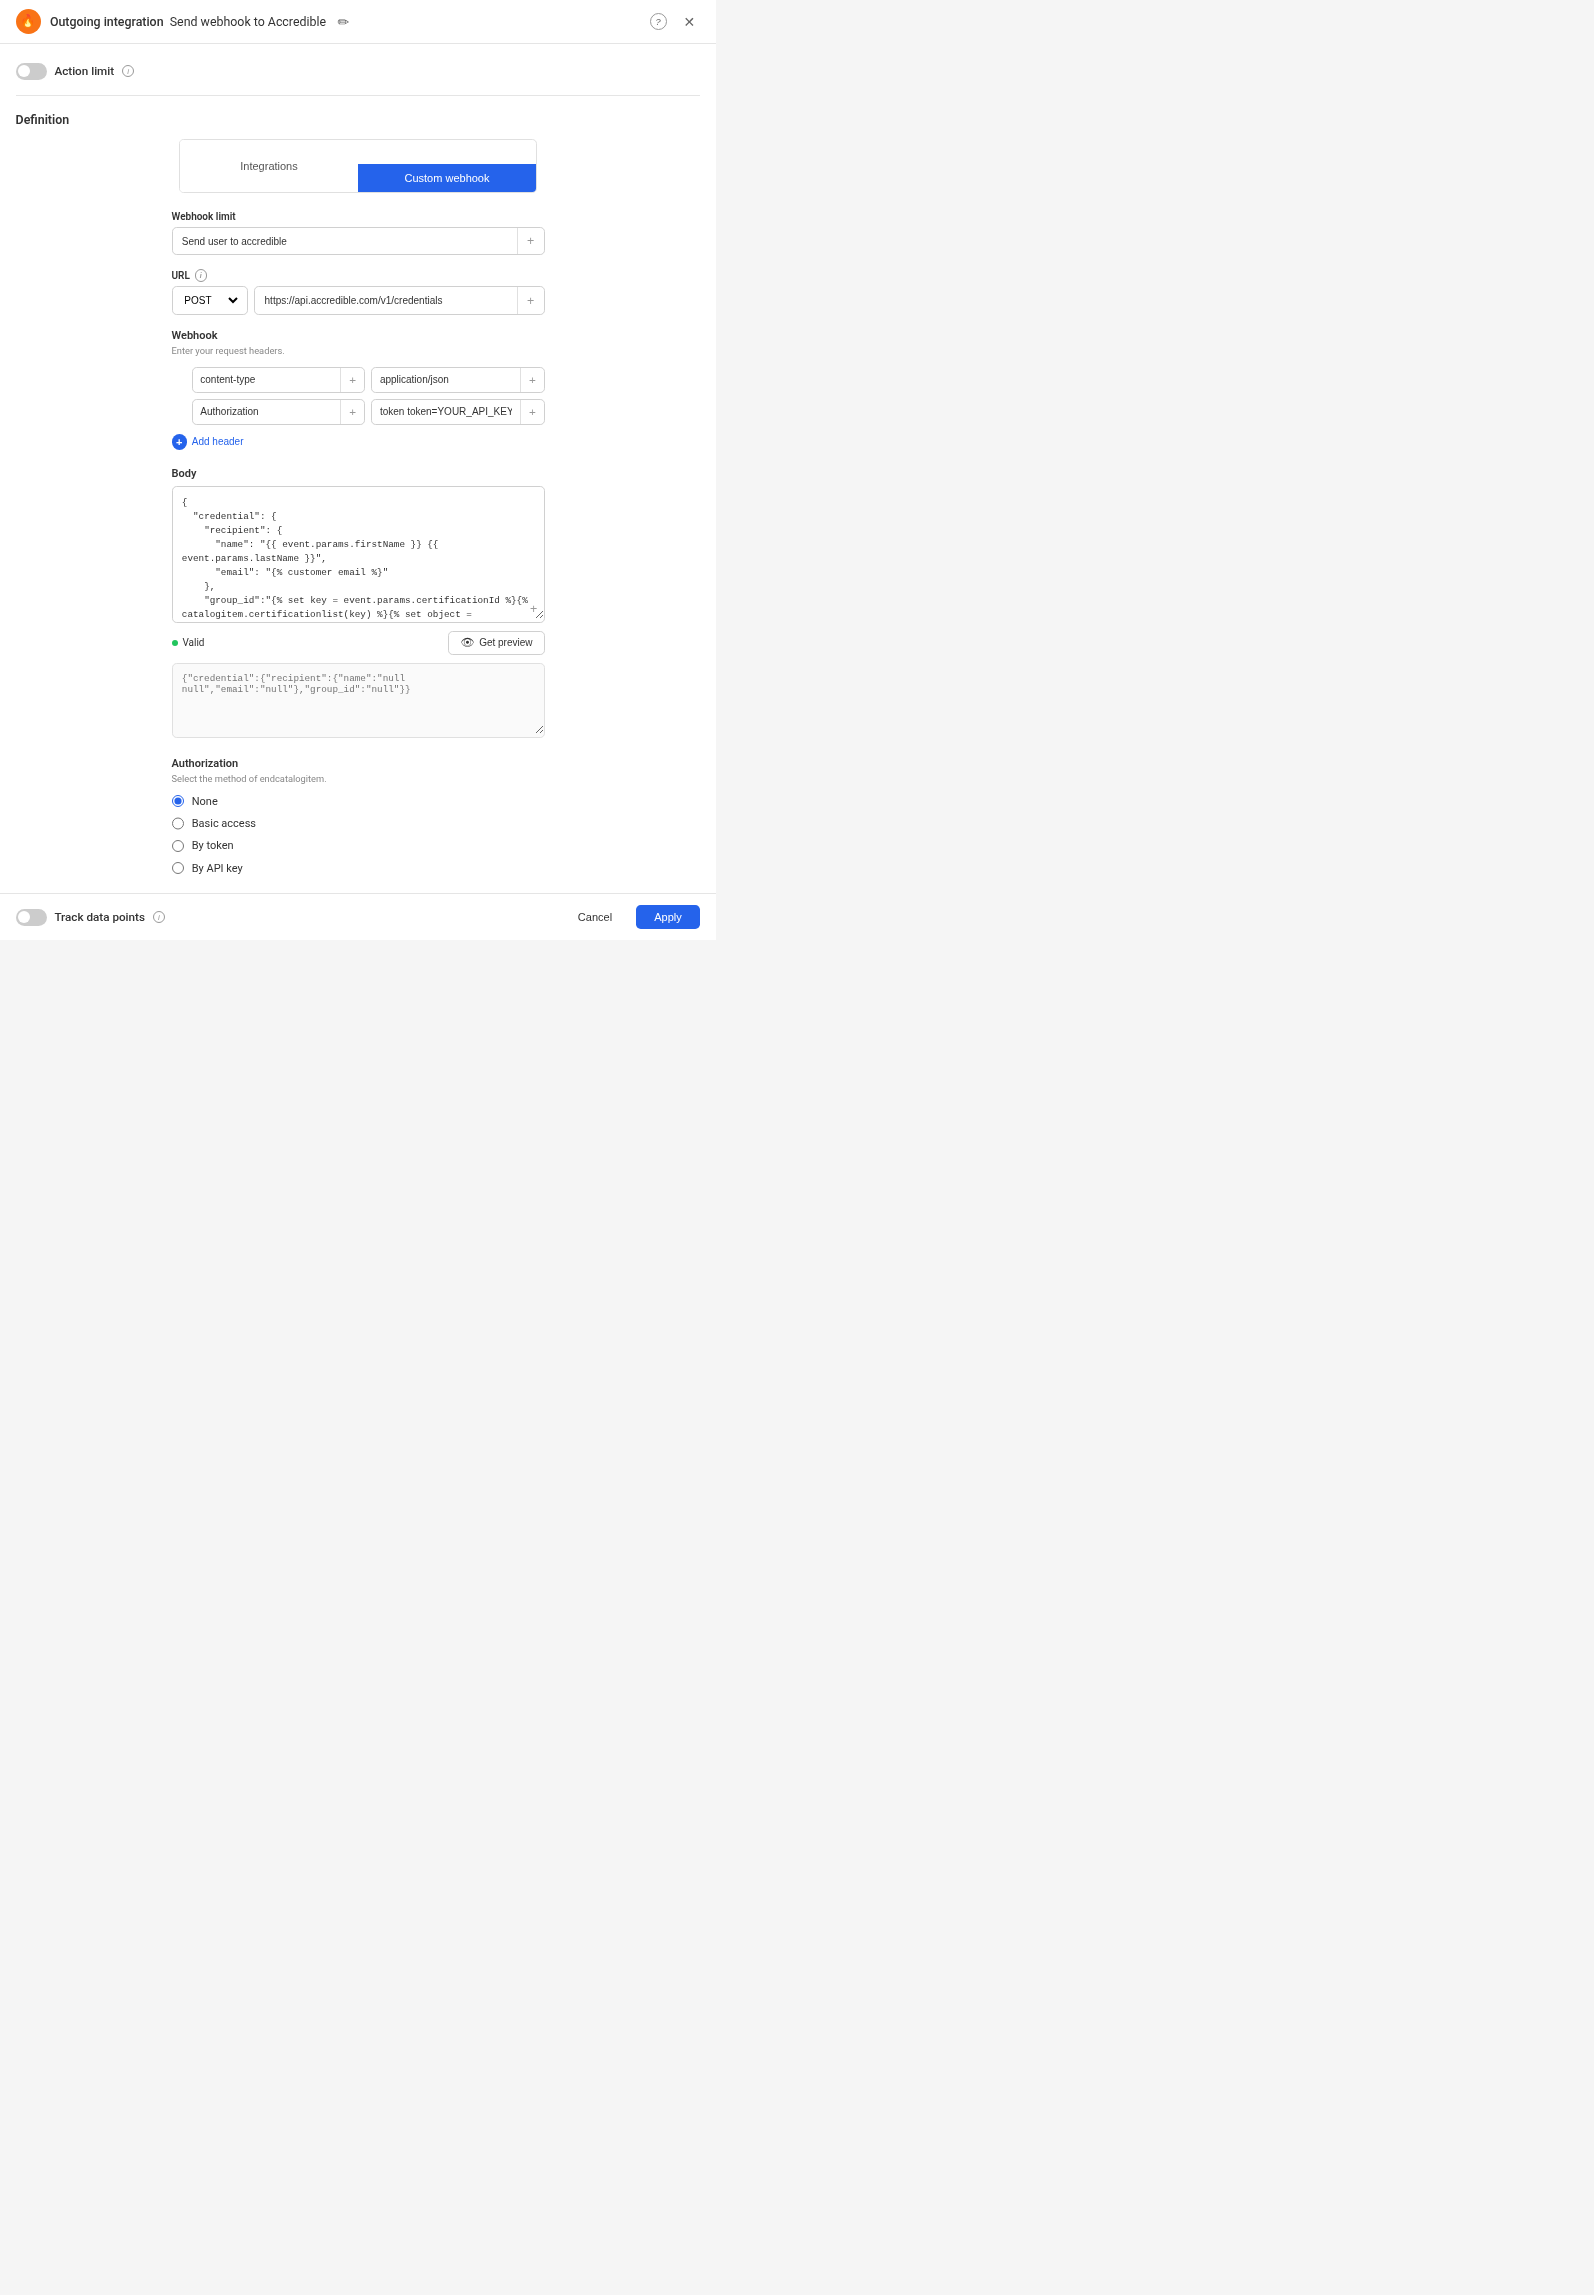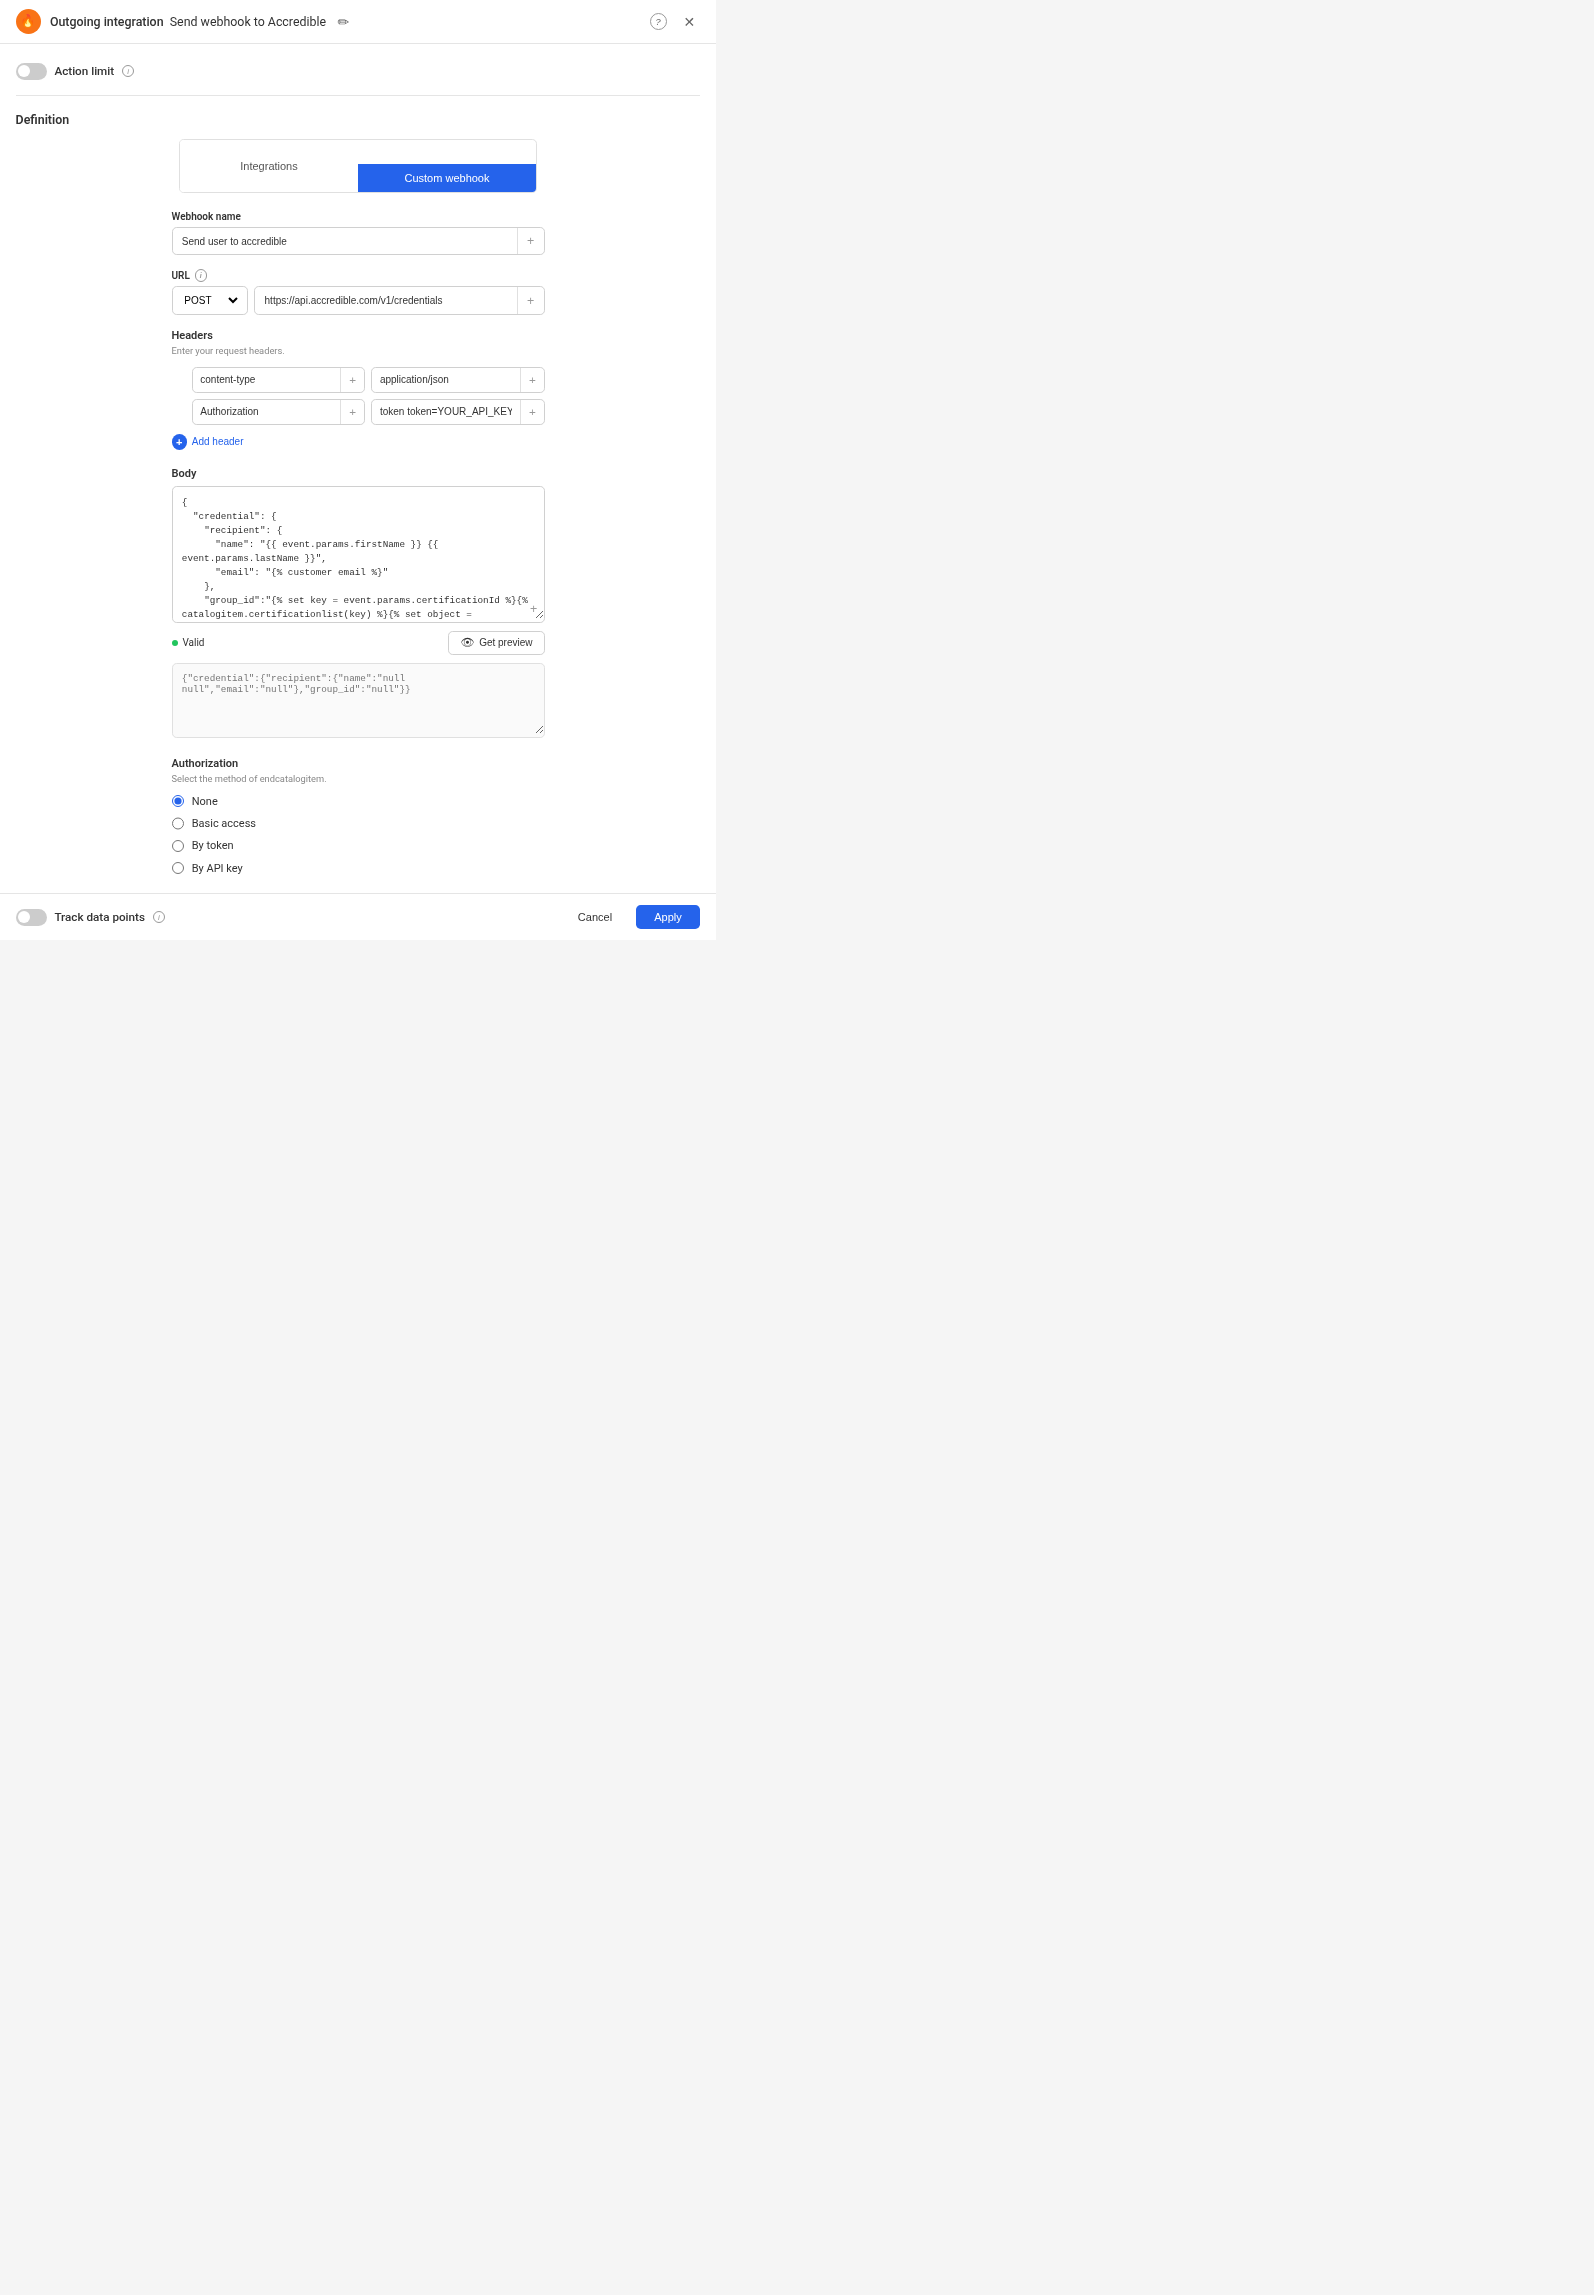--- a/index.html
+++ b/index.html
@@ -557,21 +557,21 @@
     <div class="section-title">Definition</div>
 
     <div class="tab-bar">
       <button class="tab-btn">Integrations</button>
       <button class="tab-btn active">Custom webhook</button>
     </div>
 
     <div class="form-section">
 
       <div class="form-group">
-        <div class="form-label">Webhook name</div>
+        <div class="form-label">Webhook limit</div>
         <div class="input-with-plus">
           <input type="text" value="Send user to accredible" style="">
           <button class="plus-btn">
             <span>+</span>
           </button>
         </div>
       </div>
 
       <div class="form-group">
         <div class="form-label">
@@ -591,21 +591,21 @@
           <div class="input-with-plus url-input-wrap">
             <input type="text" value="https://api.accredible.com/v1/credentials" style="">
             <button class="plus-btn">
               <span>+</span>
             </button>
           </div>
         </div>
       </div>
 
       <div class="headers-section">
-        <div class="headers-title">Headers</div>
+        <div class="headers-title">Webhook</div>
         <div class="headers-subtitle">Enter your request headers.</div>
 
         <div class="header-row">
           <div class="header-input-wrap">
             <input type="text" value="content-type" style="">
             <button class="header-plus-btn">+</button>
           </div>
           <div class="header-input-wrap">
             <input type="text" value="application/json" style="">
             <button class="header-plus-btn">+</button>

